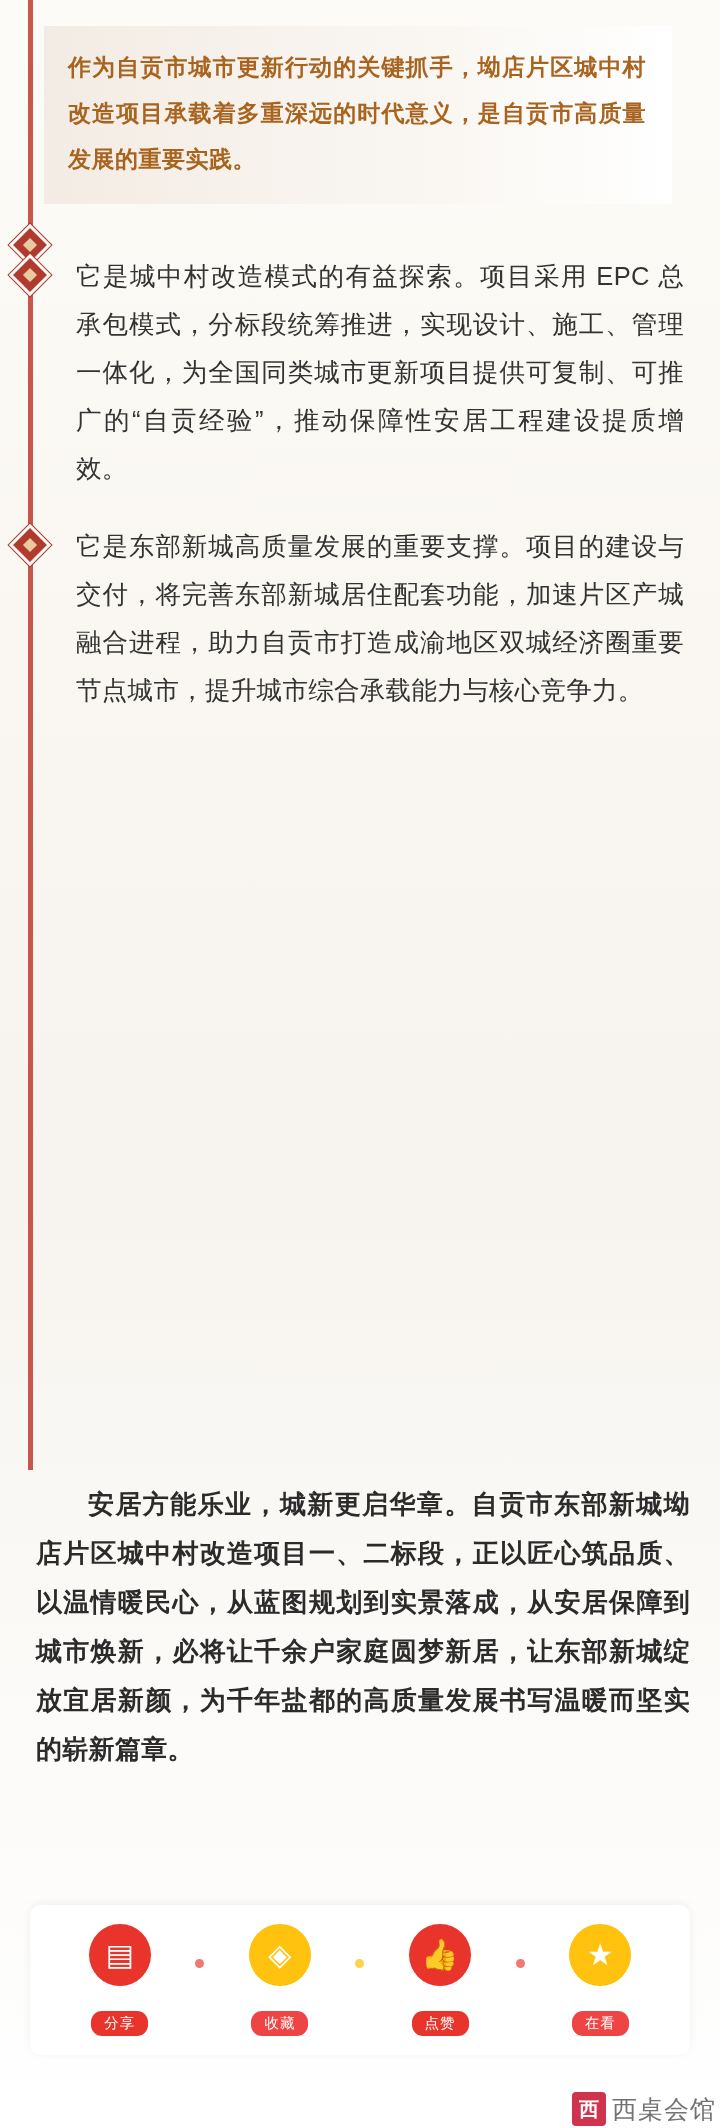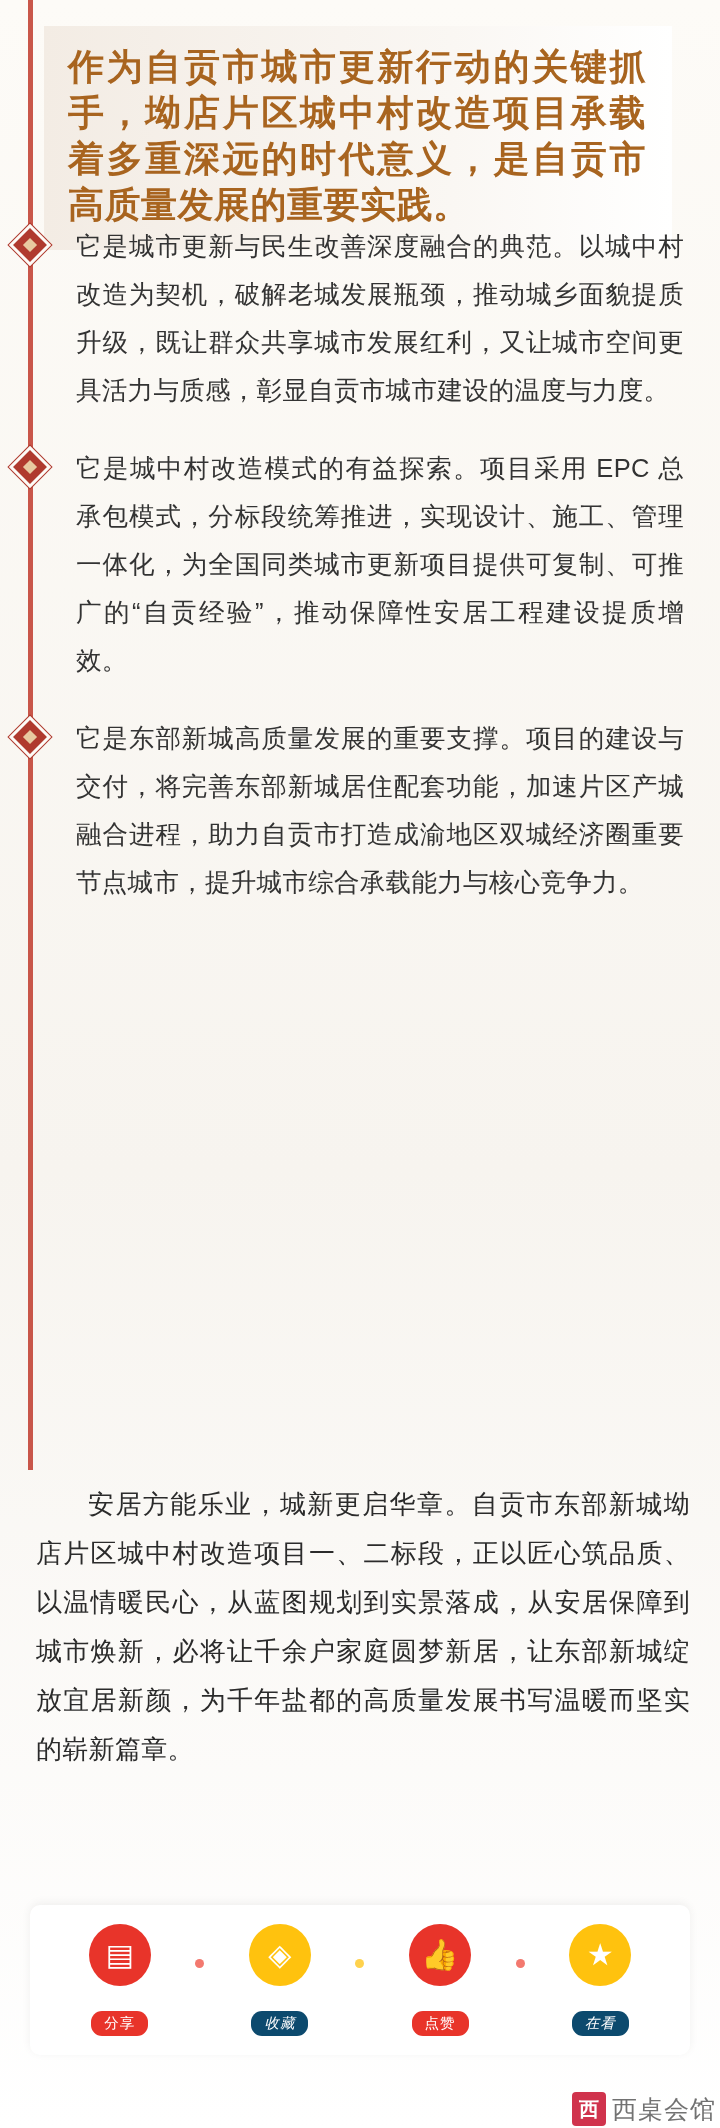--- a/index.html
+++ b/index.html
@@ -30,21 +30,21 @@
   
   .lead {
     position: absolute;
     left: 44px;
     top: 26px;
     width: 628px;
     padding: 18px 26px 22px 24px;
     background: linear-gradient(90deg, #f3ece4 0%, #faf7f3 65%, #ffffff 100%);
   }
   .lead p {
-    font-size: 36px;
+    font-size: 23px;
     line-height: 46px;
     color: #a8641f;
     font-weight: bold;
     letter-spacing: 0.5px;
     text-align: justify;
   }
 
   
   .points {
     position: absolute;
@@ -86,20 +86,21 @@
     letter-spacing: 0.3px;
   }
 
   
   .closing {
     position: absolute;
     left: 0;
     top: 1480px;
     width: 720px;
     padding: 0 30px 0 36px;
+    font-weight: bold;
   }
   .closing p {
     font-size: 26px;
     line-height: 49px;
     color: #2b2b2b;
     text-align: justify;
     text-indent: 52px;
     letter-spacing: 0.3px;
   }
 
@@ -139,21 +140,21 @@
   .c-yellow { background: #ffc20e; color: #ffffff; }
   .action .pill {
     margin-top: 25px;
     padding: 3px 13px;
     border-radius: 11px;
     font-size: 14.5px;
     color: #ffffff;
     letter-spacing: 1px;
   }
   .p-red { background: #e8342a; }
-  .p-yellow { background: #0c4a6e; font-style: italic; }
+  .p-yellow { background: #ef4444; }
   .dot {
     width: 9px;
     height: 9px;
     border-radius: 50%;
     background: #ffd24d;
     align-self: center;
     margin-bottom: 34px;
   }
   .dot.red { background: #f3796f; }
 
@@ -194,21 +195,20 @@
   <div class="left-bar"></div>
 
   <div class="lead">
     <p>作为自贡市城市更新行动的关键抓手，坳店片区城中村改造项目承载着多重深远的时代意义，是自贡市高质量发展的重要实践。</p>
   </div>
 
   <div class="points">
 
     <div class="point">
       <span class="diamond"></span>
-      <p>它是城市更新与民生改善深度融合的典范。以城中村改造为契机，破解老城发展瓶颈，推动城乡面貌提质升级，既让群众共享城市发展红利，又让城市空间更具活力与质感，彰显自贡市城市建设的温度与力度。</p>
     </div>
 
     <div class="point">
       <span class="diamond"></span>
       <p>它是城中村改造模式的有益探索。项目采用 EPC 总承包模式，分标段统筹推进，实现设计、施工、管理一体化，为全国同类城市更新项目提供可复制、可推广的“自贡经验”，推动保障性安居工程建设提质增效。</p>
     </div>
 
     <div class="point">
       <span class="diamond"></span>
       <p>它是东部新城高质量发展的重要支撑。项目的建设与交付，将完善东部新城居住配套功能，加速片区产城融合进程，助力自贡市打造成渝地区双城经济圈重要节点城市，提升城市综合承载能力与核心竞争力。</p>

